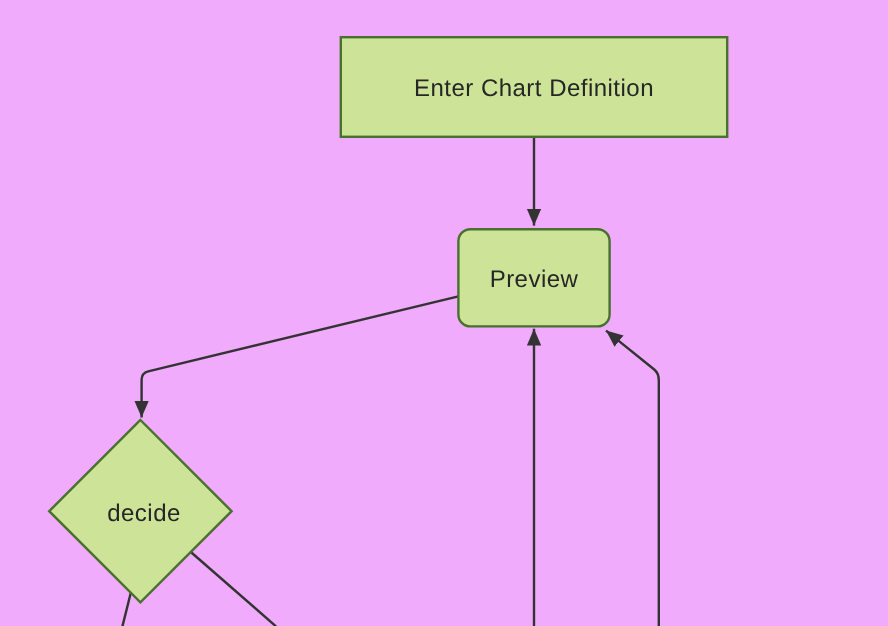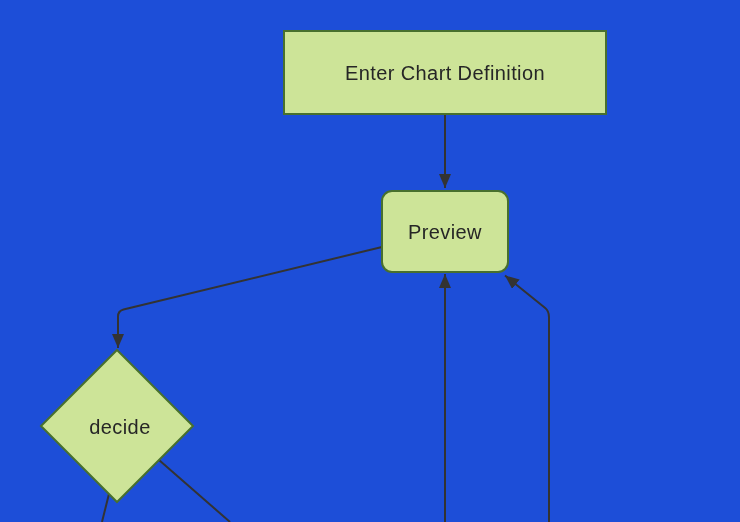--- a/index.html
+++ b/index.html
@@ -4,21 +4,21 @@
 <style>
   html, body {
     margin: 0;
     padding: 0;
     background: #ffffff;
   }
   .canvas {
     position: relative;
     width: 740px;
     height: 522px;
-    background: #1d4ed8;
+    background: #f0abfc;
     overflow: hidden;
     font-family: "Liberation Sans", sans-serif;
     text-align: center;
   }
   svg { display: block; }
   .edge {
     fill: none;
     stroke: #333333;
     stroke-width: 2;
   }

